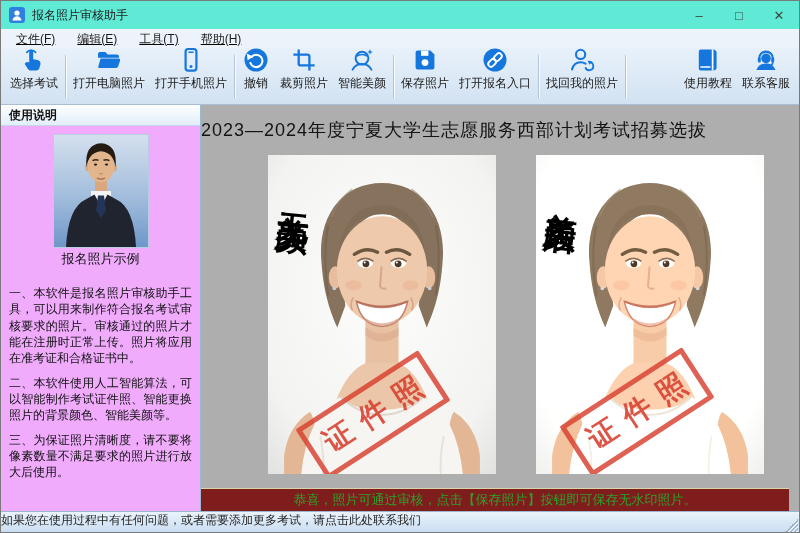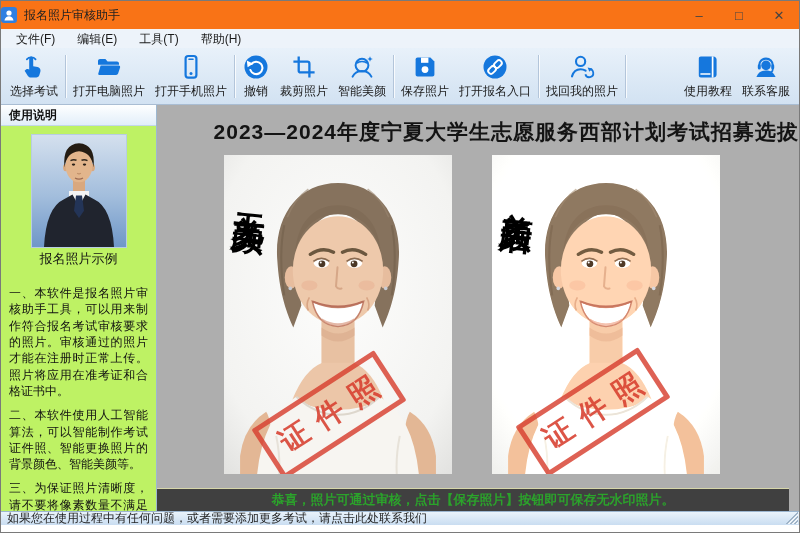--- a/index.html
+++ b/index.html
@@ -3,74 +3,74 @@
 <meta charset="utf-8">
 <style>
   * { margin:0; padding:0; box-sizing:border-box; }
   html,body { background:#888; }
   .app {
     width:800px; height:533px; position:relative; overflow:hidden;
     font-family:"Liberation Sans","DejaVu Sans",sans-serif;
     background:#fff; border:1px solid #7a7a7a;
   }
   
-  .titlebar { height:28px; background:#f97316; display:flex; align-items:center; }
+  .titlebar { height:28px; background:#5eead4; display:flex; align-items:center; padding-left:8px; }
   .app-logo { width:16px; height:16px; flex:0 0 16px; }
   .win-title { font-size:12px; color:#222; margin-left:7px; }
   .wincontrols { margin-left:auto; display:flex; height:100%; }
   .winbtn { width:40px; height:100%; display:flex; align-items:center; justify-content:center;
             font-size:13px; color:#444; cursor:default; }
   
   .menubar { height:19px; background:#edf3fa; border-top:1px solid #f3f3f3;
-             display:flex; align-items:center; padding-left:4px; }
+             display:flex; align-items:center; padding-left:4px;text-decoration:underline; }
   .menu-item { font-size:12px; color:#1a1a1a; padding:0 11px; }
   
   .toolbar { height:57px; background:linear-gradient(#e8f1fa,#d2e2f2);
              border-bottom:1px solid #a9bdd3; display:flex; align-items:stretch; padding:2px 4px 1px; }
   .tbtn { display:flex; flex-direction:column; align-items:center; justify-content:flex-end;
-          padding:2px 5px 3px; gap:1px; }
+          padding:2px 5px 11px; gap:1px; }
   .ticon { height:30px; display:flex; align-items:center; justify-content:center; }
   .tlabel { font-size:12px; color:#1a1a1a; white-space:nowrap; }
   .tbtn.disabled .tlabel { color:#9aa6b4; }
   .tsep { width:1px; background:#b3c5da; margin:5px 2px; box-shadow:1px 0 0 rgba(255,255,255,.8); }
   .toolbar-spacer { flex:1; }
   .icon-svg { display:block; }
   
   .body { display:flex; height:406px; }
-  .sidebar { width:156px; background:#bef264; border-right:1px solid #9db8d1;
+  .sidebar { width:200px; background:#f0abfc; border-right:1px solid #9db8d1;
              display:flex; flex-direction:column; overflow:hidden; }
   .sidebar-header { height:21px; line-height:21px; padding-left:8px; font-weight:bold; font-size:12px;
              color:#111; background:linear-gradient(#feffff,#e2eef9); border-bottom:1px solid #c4d7e9; }
   .sample-photo { width:94px; height:112px; margin:9px auto 3px; box-shadow:0 0 0 1px #b8cde2; }
   .sample-photo svg { display:block; }
   .sample-caption { text-align:center; font-size:13px; color:#111; margin-bottom:9px; }
   .instr { font-size:12px; line-height:1.36; color:#111; margin:8px 8px 0; text-align:justify; }
   .main { flex:1; position:relative; background:#aeaeae; overflow:hidden; }
-  .exam-title { position:absolute; top:13px; left:0; right:0; text-align:right;
-                font-size:21px; font-weight:bold; color:#141414; letter-spacing:1px; }
+  .exam-title { position:absolute; top:13px; left:0; right:0; text-align:left;
+                font-size:18px; font-weight:normal; color:#141414; letter-spacing:1px; }
   .photo { position:absolute; top:50px; width:228px; height:319px; overflow:hidden; background:#fbfbfa; }
   .photo.original { left:67px; }
   .photo.beauty   { left:335px; }
   .portrait { position:absolute; left:0; top:0; width:100%; height:100%; }
   .photo.beauty .portrait { filter:brightness(1.06) saturate(1.07); }
   .overlay-label { position:absolute; left:13px; top:32px; writing-mode:vertical-rl; text-orientation:upright;
                    font-size:33px; font-weight:900; color:#000; line-height:1; letter-spacing:3px;
                    transform:rotate(6deg); transform-origin:top center; }
   .stamp { position:absolute; left:32px; top:230px; transform:rotate(-33deg);
            border:5px solid rgba(215,62,46,.82); color:rgba(215,62,46,.88);
            font-size:29px; font-weight:bold; letter-spacing:12px; padding:5px 0 5px 13px;
            white-space:nowrap; border-radius:2px; }
   .photo.beauty .stamp { left:28px; top:227px; }
-  .notice { position:absolute; left:0; right:10px; bottom:0; height:23px; background:#404040;
+  .notice { position:absolute; left:0; right:10px; bottom:0; height:23px; background:#7f1d1d;
             border-top:1px solid #d6d6aa; display:flex; align-items:center; justify-content:center;
-            font-size:13px; font-weight:bold; color:#2ba32b; }
-  
-  .statusbar { height:14px; background:linear-gradient(#eaf3fb,#c9ddf1);
-               border-top:1px solid #9cb6d0; display:flex; align-items:center;
-               padding-left:6px; font-size:12px; color:#1f1f1f; position:relative; }
+            font-size:13px; font-weight:normal; color:#2ba32b; }
+  
+  .statusbar { height:22px; background:linear-gradient(#eaf3fb,#c9ddf1);
+               border-top:1px solid #9cb6d0; display:flex; 
+               font-size:12px; color:#1f1f1f; position:relative; }
   .resize-grip { position:absolute; right:1px; bottom:1px; width:13px; height:13px;
     background:
       linear-gradient(135deg, transparent 50%, #9fb4c8 50%, #9fb4c8 58%, #eef4fa 58%, #eef4fa 66%,
       #9fb4c8 66%, #9fb4c8 74%, #eef4fa 74%, #eef4fa 82%, #9fb4c8 82%, #9fb4c8 90%, #eef4fa 90%); }
 </style>
 </head>
 <body>
 
 <svg width="0" height="0" style="position:absolute">
   <defs>

